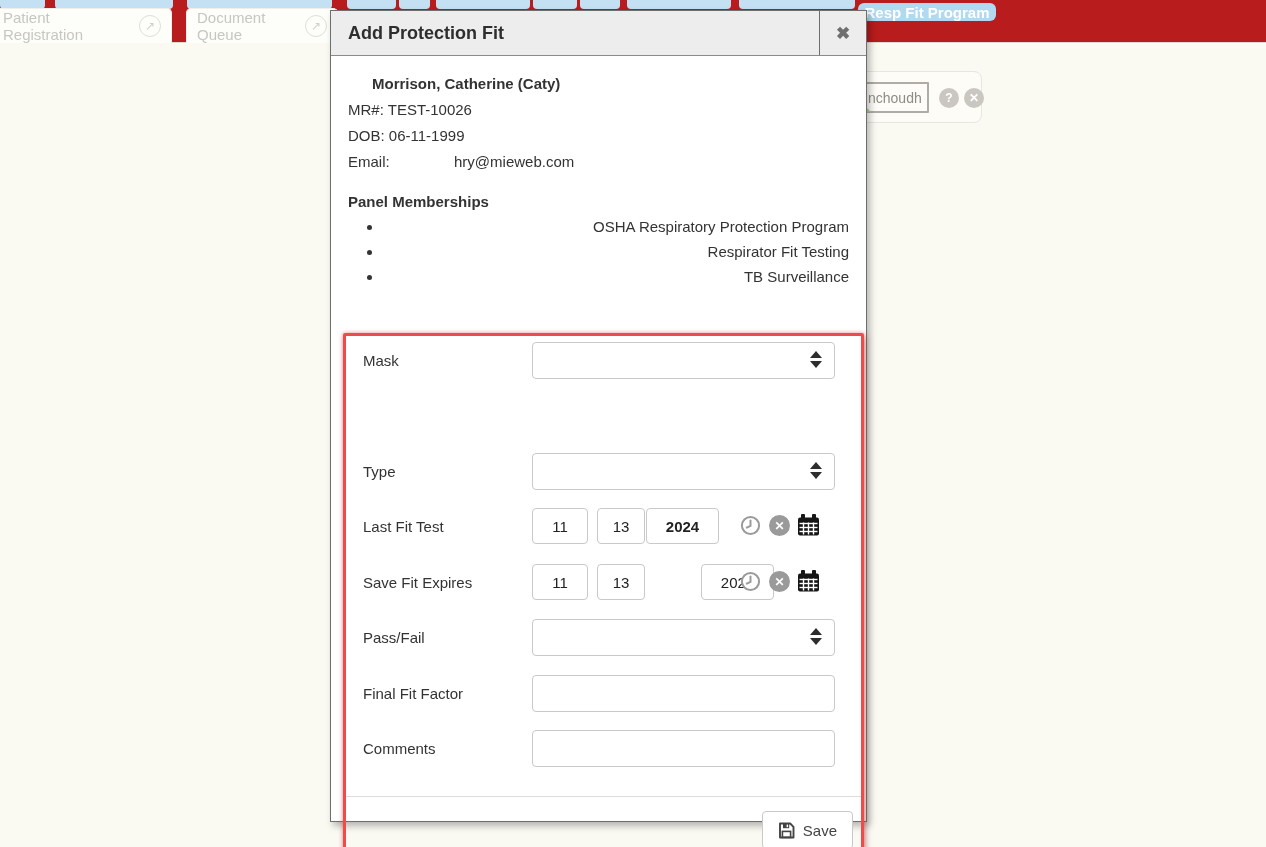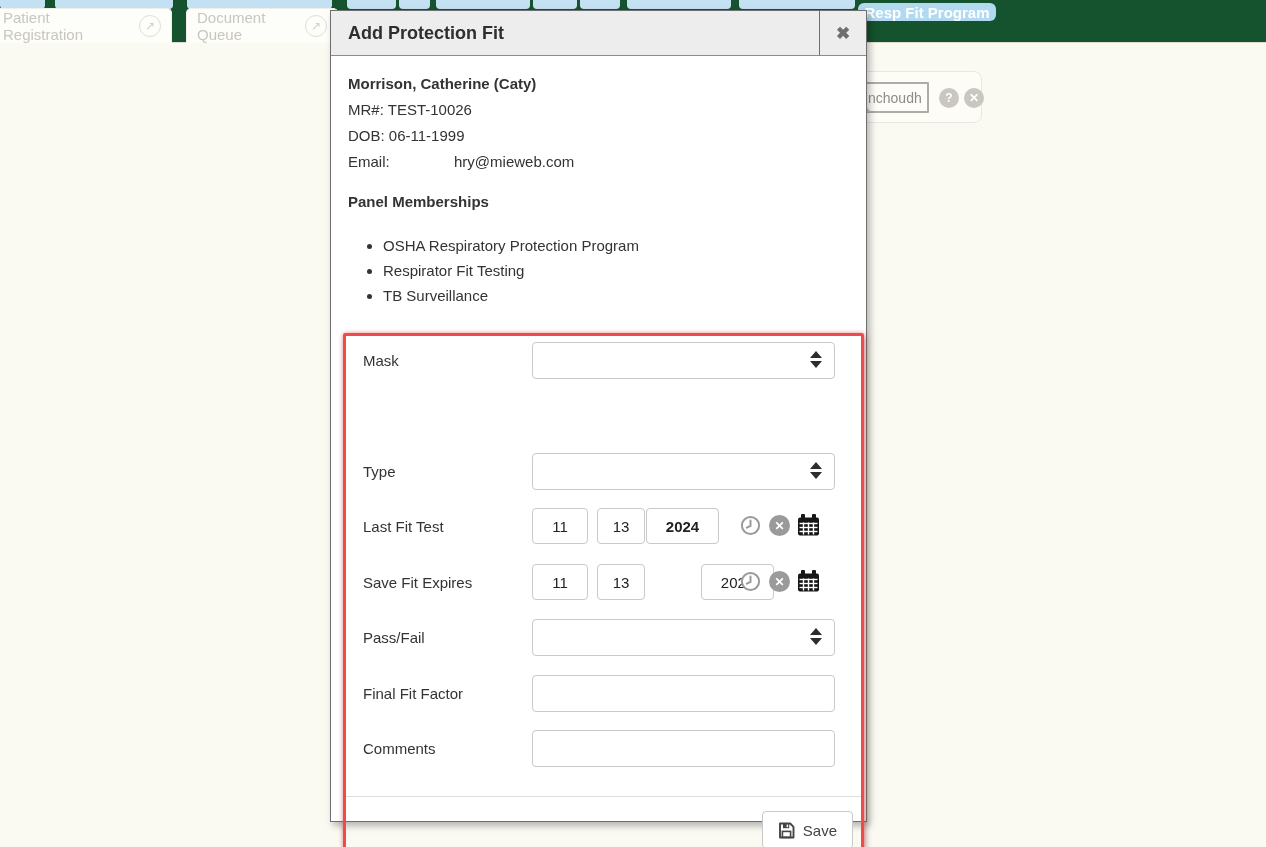--- a/index.html
+++ b/index.html
@@ -6,21 +6,21 @@
   html, body { width: 1266px; height: 847px; }
   body {
     font-family: "Liberation Sans", sans-serif;
     background: #faf9f2;
     position: relative;
     overflow: hidden;
     color: #333;
   }
   
   .tabbar { position: absolute; top: 0; left: 0; width: 1266px; height: 43px;
-            border-bottom: 1px solid #dddbd4; background: #14532d; }
+            border-bottom: 1px solid #dddbd4; background: #b91c1c; }
   .strip-seg { position: absolute; top: 0; height: 9px; background: #c3e1f3;
                border-radius: 0 0 4px 4px; }
   .bgtab { position: absolute; top: 8px; height: 35px; background: #fdfdfa;
            border: 1px solid #f0eee8; border-bottom: none; border-radius: 5px 5px 0 0;
            color: #c8c6c0; font-size: 15px; display: flex; align-items: center;
            gap: 10px; padding: 0 10px; }
   .linkcirc { width: 22px; height: 22px; border: 1px solid #e0ded7; border-radius: 50%;
               color: #d2d0c9; font-size: 12px; display: inline-flex; align-items: center;
               justify-content: center; flex: 0 0 auto; }
   .activetab { position: absolute; left: 858px; top: 3px; width: 138px; height: 18px;
@@ -43,24 +43,24 @@
            box-shadow: 3px 4px 7px rgba(0,0,0,0.28); }
   .modal-header { height: 45px; background: #ededed; border-bottom: 1px solid #8b8b8b;
                   display: flex; align-items: stretch; }
   .modal-title { flex: 1; font-size: 18px; font-weight: bold; color: #2e2e2e;
                  line-height: 44px; padding-left: 17px; }
   .modal-close { width: 47px; border-left: 1px solid #6e6e6e; display: flex;
                  align-items: center; justify-content: center; color: #6f6f6f;
                  font-size: 17px; font-weight: bold; cursor: pointer; }
   .modal-body { position: relative; padding: 17px; font-size: 15px; height: 766px; }
   .pline { margin-top: 9px; }
-  .pname { font-weight: bold; margin-top: 2px; }
+  .pname { font-weight: bold; margin-top: 2px; margin-left: 24px; }
   .plabel-email { display: inline-block; width: 106px; }
   .pm-title { font-weight: bold; margin-top: 23px; }
-  .pm-list { margin: 27px 0 0 0; padding-left: 35px; }
+  .pm-list { margin: 8px 0 0 0; padding-left: 35px; text-align: right; }
   .pm-list li { margin-bottom: 8px; }
   
   .redbox { position: absolute; left: 12px; top: 277px; width: 521px; height: 520px;
             border: 3px solid #f04b4b; border-radius: 2px;
             box-shadow: 2px 3px 6px rgba(120,40,40,0.35), 0 0 4px rgba(240,75,75,0.5); }
   .frow { position: absolute; left: 0; width: 100%; height: 38px; }
   .flabel { position: absolute; left: 17px; top: 0; line-height: 37px; font-size: 15px; color: #333; }
   .fselect { position: absolute; left: 186px; top: 0; width: 303px; height: 37px;
              background: #fff; border: 1px solid #c9c9c9; border-radius: 4px;
              cursor: pointer; }

